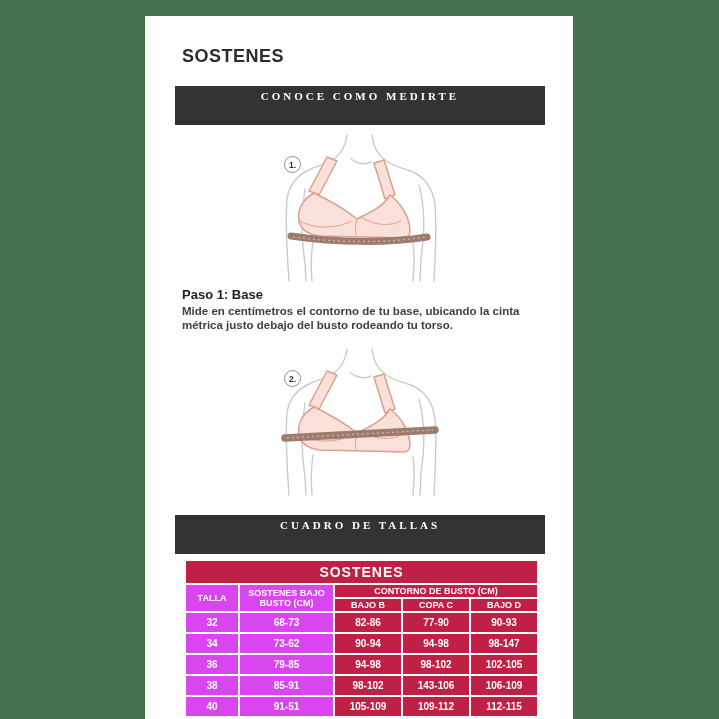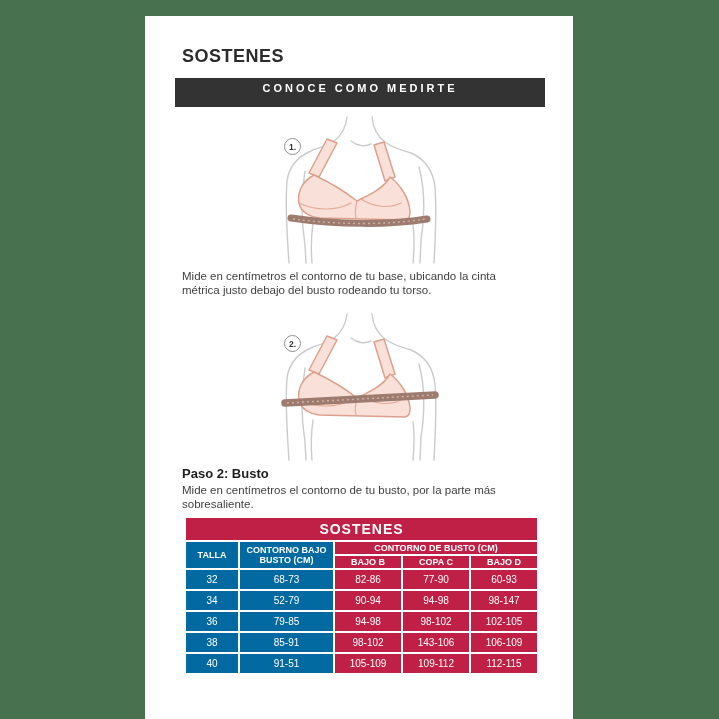--- a/index.html
+++ b/index.html
@@ -20,53 +20,55 @@
 
   .page-title {
     margin:30px 0 0 37px;
     font-size:18px; font-weight:bold; letter-spacing:0.5px;
     color:#2c2c2c;
   }
 
   .black-bar {
     background:#333333; color:#ffffff;
     font-size:11px; font-weight:bold; letter-spacing:3px;
-    text-align:center; height:29px; line-height:21px;
-    margin:11px 28px 0 30px;
+    text-align:center; height:39px; line-height:21px;
+    margin:19px 28px 0 30px;
+    font-family:Liberation Serif, serif;
   }
   .black-bar.second { margin-top:18px; }
 
   .illustration { position:relative; height:150px; margin-top:8px; }
   .illustration.second { margin-top:15px; }
   .illustration svg { display:block; margin:0 auto; }
 
   .badge {
     position:absolute; left:139px; top:23px;
     width:17px; height:17px; box-sizing:border-box;
     border:1px solid #8f8f8f; border-radius:50%;
     background:#ffffff;
     font-size:8.5px; font-weight:bold; color:#333333;
     display:flex; align-items:center; justify-content:center;
   }
 
   .step-block { margin:4px 37px 0 37px; }
   .step-heading { margin:0; font-size:13px; font-weight:bold; color:#1e1e1e; }
-  .step-desc { margin:2px 0 0 0; font-size:11.5px; line-height:14px; color:#3f3f3f; max-width:360px; }
+  .step-desc { margin:2px 0 0 0; font-size:11.5px; line-height:14px; color:#3f3f3f; max-width:360px;font-weight:bold; }
 
   table.size-table {
     margin:5px 36px 0 39px;
     border-collapse:collapse; table-layout:fixed;
     width:353px;
   }
   .size-table td {
     border:2px solid #ffffff;
     color:#ffffff; text-align:center; vertical-align:middle;
     overflow:hidden;
-  }
-  .pink    { background:#0369a1; }
+    font-weight:bold;
+  }
+  .pink    { background:#d946ef; }
   .crimson { background:#c01f46; }
   .t-title td { font-size:14px; font-weight:bold; letter-spacing:1px; padding:3px 0; }
   .t-head td  { font-size:9px;  font-weight:bold; padding:1px 2px; line-height:10px; }
   .t-data td  { font-size:10px; padding:4px 0; }
 </style>
 </head>
 <body>
 
 <div class="side-bar left"></div>
 <div class="side-bar right"></div>
@@ -100,20 +102,21 @@
         <path d="M60,88 C76,96 98,96 112,88"></path>
         <path d="M122,84 C134,92 150,94 162,88"></path>
         <path d="M118,86 C116,94 116,99 117,103"></path>
       </g>
       <path d="M52,103 C100,110 150,110 188,104" fill="none" stroke="#9d7b6f" stroke-width="7" stroke-linecap="round"></path>
       <path d="M54,104 C100,110 150,110 186,104" fill="none" stroke="#cfb2a6" stroke-width="1.4" stroke-dasharray="2,3"></path>
     </svg>
   </div>
 
   <div class="step-block">
+    <h2 class="step-heading">Paso 1: Base</h2>
     <p class="step-desc">Mide en centímetros el contorno de tu base, ubicando la cinta métrica justo debajo del busto rodeando tu torso.</p>
   </div>
 
   <div class="illustration second">
     <span class="badge">2.</span>
     <svg width="240" height="150" viewBox="0 0 240 150">
       <g fill="none" stroke="#c9cbcd" stroke-width="1.4" stroke-linecap="round">
         <path d="M108,2 C107,12 103,20 95,26"></path>
         <path d="M133,2 C134,13 138,21 146,27"></path>
         <path d="M95,26 C86,32 78,33 72,36 C58,42 50,52 48,66 C46,90 48,120 50,148"></path>
@@ -132,58 +135,55 @@
       <g fill="none" stroke="#e3ab98" stroke-width="1.2" stroke-linecap="round">
         <path d="M60,88 C76,96 98,96 112,88"></path>
         <path d="M122,84 C134,92 150,94 162,88"></path>
         <path d="M118,86 C116,94 116,99 117,103"></path>
       </g>
       <path d="M46,91 L196,83" fill="none" stroke="#9d7b6f" stroke-width="7.5" stroke-linecap="round"></path>
       <path d="M48,91 L194,83" fill="none" stroke="#cfb2a6" stroke-width="1.4" stroke-dasharray="2,3"></path>
     </svg>
   </div>
 
-  <div class="step-block">
-    <h2 class="step-heading">Paso 2: Busto</h2>
-    <p class="step-desc">Mide en centímetros el contorno de tu busto, por la parte más sobresaliente.</p>
-  </div>
-
+
+  <div class="black-bar second">CUADRO DE TALLAS</div>
 
   <table class="size-table">
     <colgroup>
       <col style="width:54px">
         <col style="width:95px">
         <col style="width:68px">
         <col style="width:68px">
         <col style="width:68px">
     </colgroup>
     <tbody>
       <tr class="t-title">
         <td colspan="5" class="crimson">SOSTENES</td>
       </tr>
       <tr class="t-head">
         <td rowspan="2" class="pink">TALLA</td>
-        <td rowspan="2" class="pink">CONTORNO BAJO BUSTO (CM)</td>
+        <td rowspan="2" class="pink">SOSTENES BAJO BUSTO (CM)</td>
         <td colspan="3" class="crimson">CONTORNO DE BUSTO (CM)</td>
       </tr>
       <tr class="t-head">
         <td class="crimson">BAJO B</td>
         <td class="crimson">COPA C</td>
         <td class="crimson">BAJO D</td>
       </tr>
       <tr class="t-data">
         <td class="pink">32</td>
         <td class="pink">68-73</td>
         <td class="crimson">82-86</td>
         <td class="crimson">77-90</td>
-        <td class="crimson">60-93</td>
+        <td class="crimson">90-93</td>
       </tr>
       <tr class="t-data">
         <td class="pink">34</td>
-        <td class="pink">52-79</td>
+        <td class="pink">73-62</td>
         <td class="crimson">90-94</td>
         <td class="crimson">94-98</td>
         <td class="crimson">98-147</td>
       </tr>
       <tr class="t-data">
         <td class="pink">36</td>
         <td class="pink">79-85</td>
         <td class="crimson">94-98</td>
         <td class="crimson">98-102</td>
         <td class="crimson">102-105</td>

